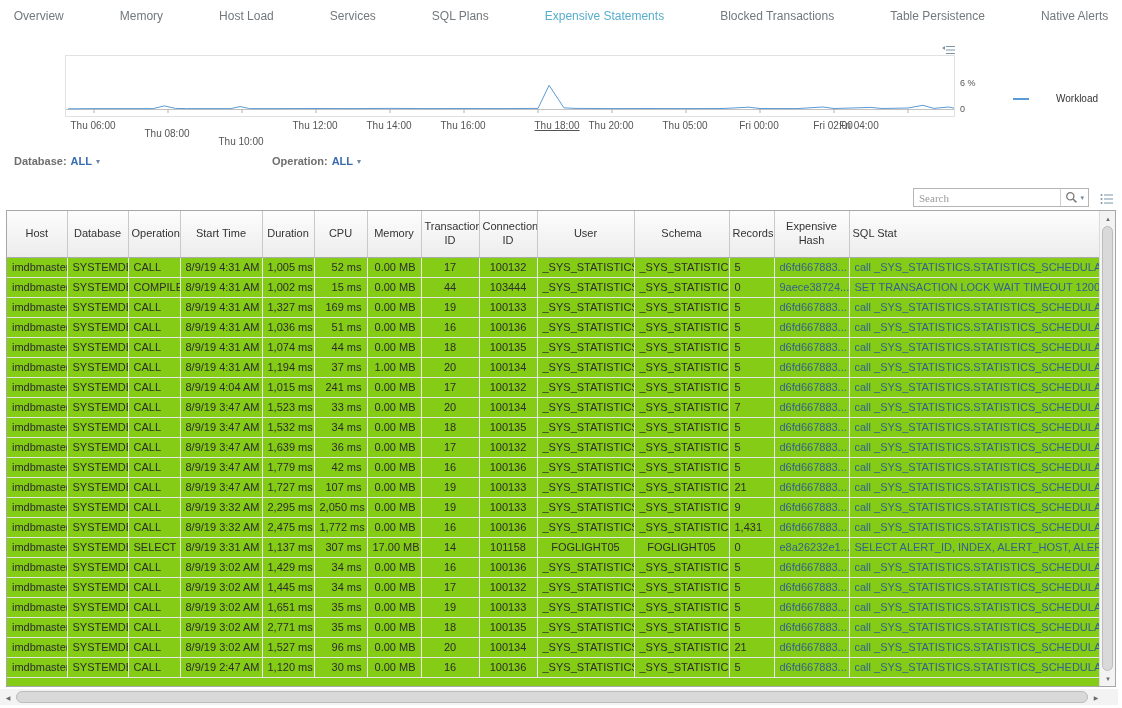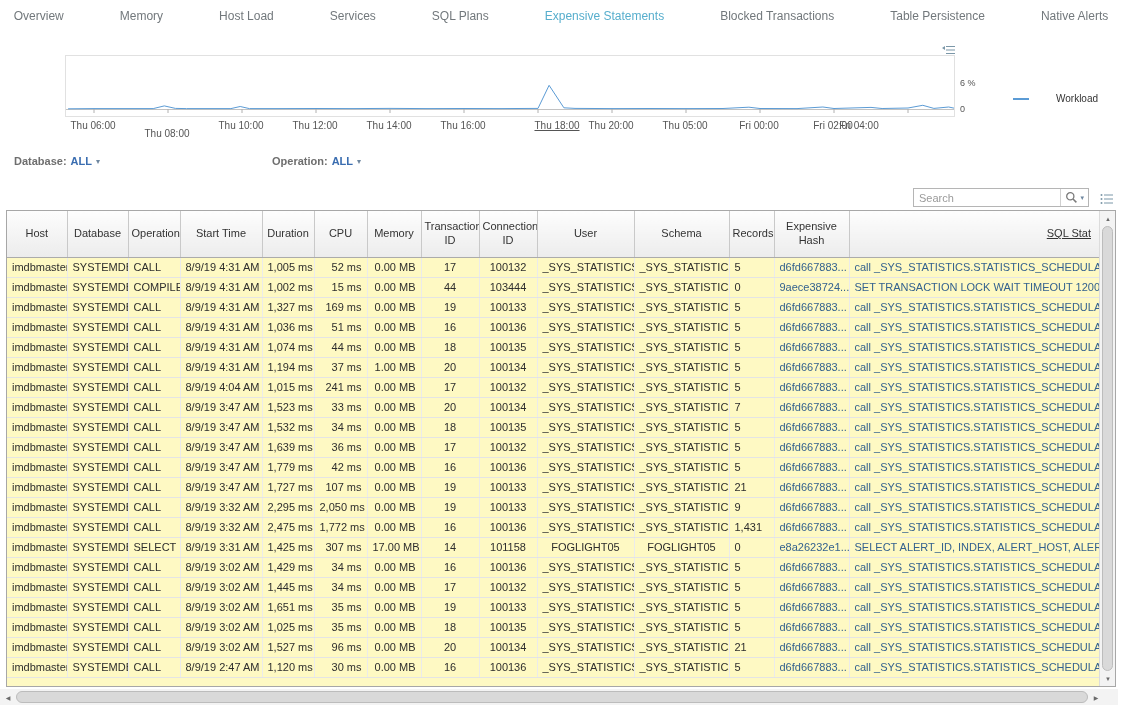--- a/index.html
+++ b/index.html
@@ -29,33 +29,33 @@
 
   
   .filter{position:absolute;top:155px;font-size:11px;display:flex;align-items:center;gap:4px;cursor:pointer;}
   .flabel{color:#6e6e6e;font-weight:bold;}
   .fvalue{color:#3a6db0;font-weight:bold;}
   .fcaret{color:#6e87a0;font-size:8px;}
   #db-filter{left:14px}
   #op-filter{left:272px}
 
   
-  .search-box{position:absolute;left:913px;top:188px;width:176px;height:19px;border:1px solid #b5b5b5;background:#fff;display:flex;align-items:center;}
+  .search-box{position:absolute;left:913px;top:188px;width:176px;height:19px;border:1px solid #b5b5b5;background:#fff;display:flex;align-items:center;font-family:Liberation Serif, serif;}
   .search-box input{flex:1;border:none;outline:none;font-size:11px;padding:0 5px;color:#333;min-width:0;font-family:inherit;background:transparent;}
   .search-box input::placeholder{color:#9a9a9a;}
   .search-icon-wrap{display:flex;align-items:center;border-left:1px solid #d0d0d0;padding:0 4px;height:100%;cursor:pointer;}
   .mini-caret{font-size:7px;color:#6e87a0;margin-left:2px;}
   .grid-menu-icon{position:absolute;left:1100px;top:191px;cursor:pointer;}
 
   
-  .grid{position:absolute;left:6px;top:210px;width:1110px;height:477px;border:1px solid #a7a7a7;background:#fef9c3;overflow:hidden;}
+  .grid{position:absolute;left:6px;top:210px;width:1110px;height:477px;border:1px solid #a7a7a7;background:#84cc16;overflow:hidden;}
   .grid-table-wrap{position:absolute;left:0;top:0;right:16px;bottom:0;overflow:hidden;}
   table{border-collapse:collapse;table-layout:fixed;width:1092px;}
   thead th{height:46px;background:linear-gradient(#fdfdfd,#ececec);border-right:1px solid #c9c9c9;border-bottom:1px solid #ababab;font-weight:normal;font-size:11px;color:#333;text-align:center;padding:1px 3px;line-height:1.25;overflow:hidden;}
-  thead th:last-child{text-align:right;padding-right:8px;border-right:none;text-decoration:underline;}
+  thead th:last-child{text-align:left;padding-right:8px;border-right:none;}
   tbody td{height:20px;padding:0 5px;border-right:1px solid #ebebeb;border-bottom:1px solid #e4e4e4;font-size:11px;color:#2d2d2d;white-space:nowrap;overflow:hidden;}
   tbody td:last-child{border-right:none;}
   td.link{color:#33618f;text-align:right;}
   .c3,.c4,.c5,.c6{text-align:right;}
   .c7,.c8,.c9,.c10{text-align:center;}
 
   
   .vscroll{position:absolute;top:0;right:0;bottom:0;width:16px;background:#f3f3f3;border-left:1px solid #dcdcdc;}
   .sb-btn{position:absolute;width:16px;height:15px;font-size:6px;color:#6a6a6a;display:flex;align-items:center;justify-content:center;cursor:pointer;background:#f3f3f3;user-select:none;}
   .sb-up{top:0;left:0;}
@@ -117,21 +117,21 @@
           <line x1="768" y1="53" x2="768" y2="57" stroke="#b0b0b0"></line>
           <line x1="842" y1="53" x2="842" y2="57" stroke="#b0b0b0"></line>
           <polyline points="2.1,52.8 28.0,52.6 87.2,52.6 98.3,49.9 109.4,52.4 120.5,52.6 164.9,52.6 174.2,50.5 183.4,52.6 213.0,52.6 250.0,52.5 287.0,52.6 324.0,52.4 361.0,52.6 398.0,52.5 435.0,52.6 472.0,52.4 483.1,29.3 497.9,51.8 509.0,52.4 546.0,52.6 583.0,52.5 620.0,52.6 657.0,52.5 682.9,51.2 694.0,52.5 731.0,52.6 756.9,51.0 768.0,52.5 805.0,51.4 816.1,52.5 842.0,52.0 856.8,49.3 867.9,52.4 882.7,51.0 890.1,52.6" fill="none" stroke="#5b9bd5" stroke-width="1"></polyline>
         </svg>
     </div>
     <span class="ytick ytick-top"><span>6</span> <span>%</span></span>
     <span class="ytick ytick-bottom">0</span>
     <div class="x-axis">
         <span class="xlab" style="left: -2px;">Thu 06:00</span>
         <span class="xlab" style="left: 72px; margin-top: 8px;">Thu 08:00</span>
-        <span class="xlab" style="left: 146px;">Thu 10:00</span>
+        <span class="xlab" style="left: 146px; margin-top: 16px;">Thu 10:00</span>
         <span class="xlab" style="left: 220px;">Thu 12:00</span>
         <span class="xlab" style="left: 294px;">Thu 14:00</span>
         <span class="xlab" style="left: 368px;">Thu 16:00</span>
         <span class="xlab" style="left: 462px; text-decoration: underline;">Thu 18:00</span>
         <span class="xlab" style="left: 516px;">Thu 20:00</span>
         <span class="xlab" style="left: 590px;">Thu 05:00</span>
         <span class="xlab" style="left: 664px;">Fri 00:00</span>
         <span class="xlab" style="left: 738px;">Fri 02:00</span>
         <span class="xlab" style="left: 764px;">Fri 04:00</span>
       </div>
@@ -433,21 +433,21 @@
               <td class="c10">_SYS_STATISTICS</td>
               <td class="c11">1,431</td>
               <td class="c12 link">d6fd667883...</td>
               <td class="c13 link">call _SYS_STATISTICS.STATISTICS_SCHEDULABLE</td>
             </tr>
             <tr>
               <td class="c0">imdbmaster</td>
               <td class="c1">SYSTEMDB</td>
               <td class="c2">SELECT</td>
               <td class="c3">8/9/19 3:31 AM</td>
-              <td class="c4">1,425 ms</td>
+              <td class="c4">1,137 ms</td>
               <td class="c5">307 ms</td>
               <td class="c6">17.00 MB</td>
               <td class="c7">14</td>
               <td class="c8">101158</td>
               <td class="c9">FOGLIGHT05</td>
               <td class="c10">FOGLIGHT05</td>
               <td class="c11">0</td>
               <td class="c12 link">e8a26232e1...</td>
               <td class="c13 link">SELECT ALERT_ID, INDEX, ALERT_HOST, ALERT_P</td>
             </tr>
@@ -497,21 +497,21 @@
               <td class="c10">_SYS_STATISTICS</td>
               <td class="c11">5</td>
               <td class="c12 link">d6fd667883...</td>
               <td class="c13 link">call _SYS_STATISTICS.STATISTICS_SCHEDULABLE</td>
             </tr>
             <tr>
               <td class="c0">imdbmaster</td>
               <td class="c1">SYSTEMDB</td>
               <td class="c2">CALL</td>
               <td class="c3">8/9/19 3:02 AM</td>
-              <td class="c4">1,025 ms</td>
+              <td class="c4">2,771 ms</td>
               <td class="c5">35 ms</td>
               <td class="c6">0.00 MB</td>
               <td class="c7">18</td>
               <td class="c8">100135</td>
               <td class="c9">_SYS_STATISTICS</td>
               <td class="c10">_SYS_STATISTICS</td>
               <td class="c11">5</td>
               <td class="c12 link">d6fd667883...</td>
               <td class="c13 link">call _SYS_STATISTICS.STATISTICS_SCHEDULABLE</td>
             </tr>

